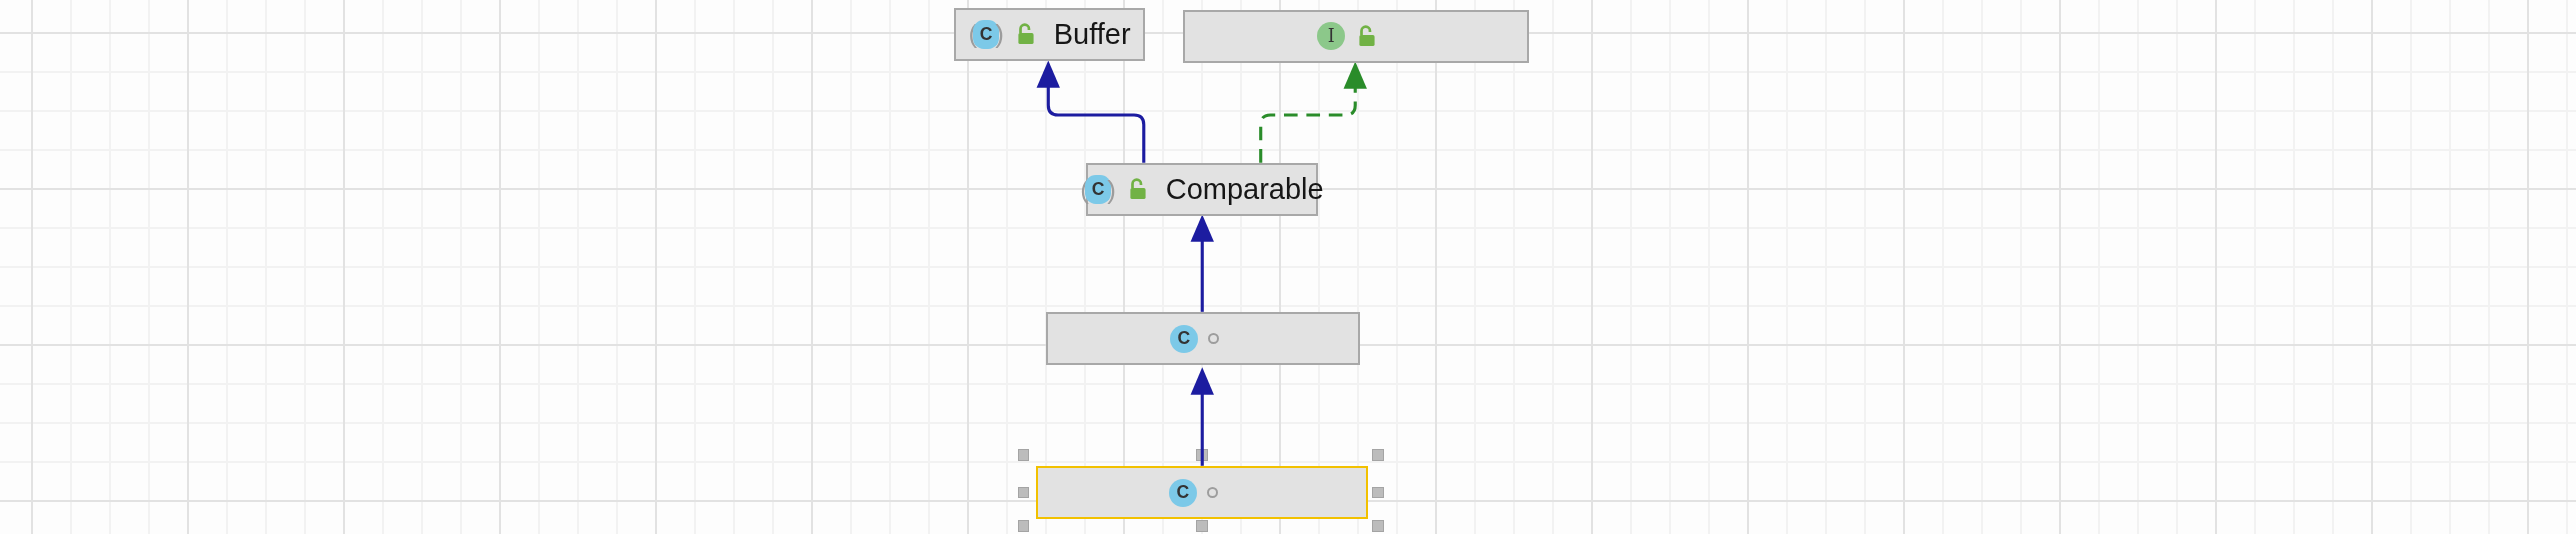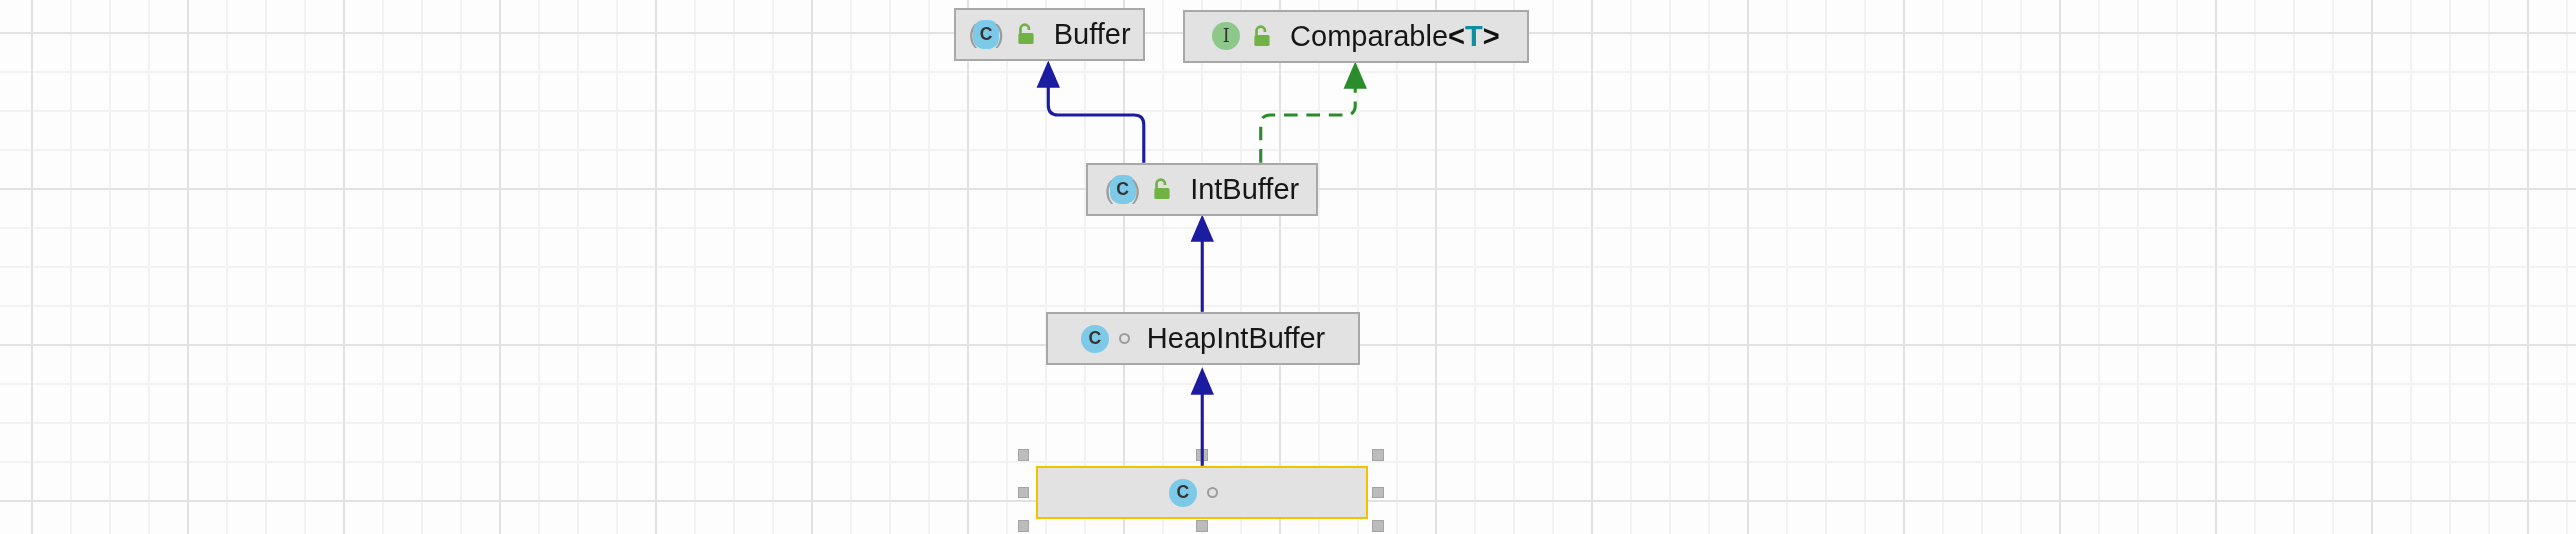--- a/index.html
+++ b/index.html
@@ -161,48 +161,44 @@
   <div class="node" style="left:1183px; top:9.8px; width:346px;">
     <span class="icons">
       <span class="bubble itf">I</span>
       <span class="lock-icon">
         <svg width="23.4" height="25" viewBox="0 0 24 26">
           <path d="M6.6 12 V7.2 a4.4 4.4 0 0 1 8.8 0 v1.2" fill="none" stroke="#71b245" stroke-width="2.8"></path>
           <rect x="4.4" y="11.5" width="15.8" height="11.5" rx="1.8" fill="#71b245"></rect>
         </svg>
       </span>
     </span>
-    <span>
-      <span>Comparable</span><span class="gen"><span>&lt;</span><span class="tparam">T</span><span>&gt;</span></span>
-    </span>
   </div>
 
   <div class="node" style="left:1086px; top:163px; width:232px;">
     <span class="icons">
       <span class="abstract-wrap">
         <span class="paren l">(</span>
         <span class="bubble abs">C</span>
         <span class="paren r">)</span>
       </span>
       <span class="lock-icon">
         <svg width="23.4" height="25" viewBox="0 0 24 26">
           <path d="M6.6 12 V7.2 a4.4 4.4 0 0 1 8.8 0 v1.2" fill="none" stroke="#71b245" stroke-width="2.8"></path>
           <rect x="4.4" y="11.5" width="15.8" height="11.5" rx="1.8" fill="#71b245"></rect>
         </svg>
       </span>
     </span>
-    <span>IntBuffer</span>
+    <span>Comparable</span>
   </div>
 
   <div class="node" style="left:1046px; top:312px; width:314px;">
     <span class="icons">
       <span class="bubble cls">C</span>
       <span class="dot-outline"></span>
     </span>
-    <span>HeapIntBuffer</span>
   </div>
 
   <div class="node selected" style="left:1036px; top:466px; width:332px;">
     <span class="icons">
       <span class="bubble cls">C</span>
       <span class="dot-outline"></span>
     </span>
   </div>
 
 </div>

